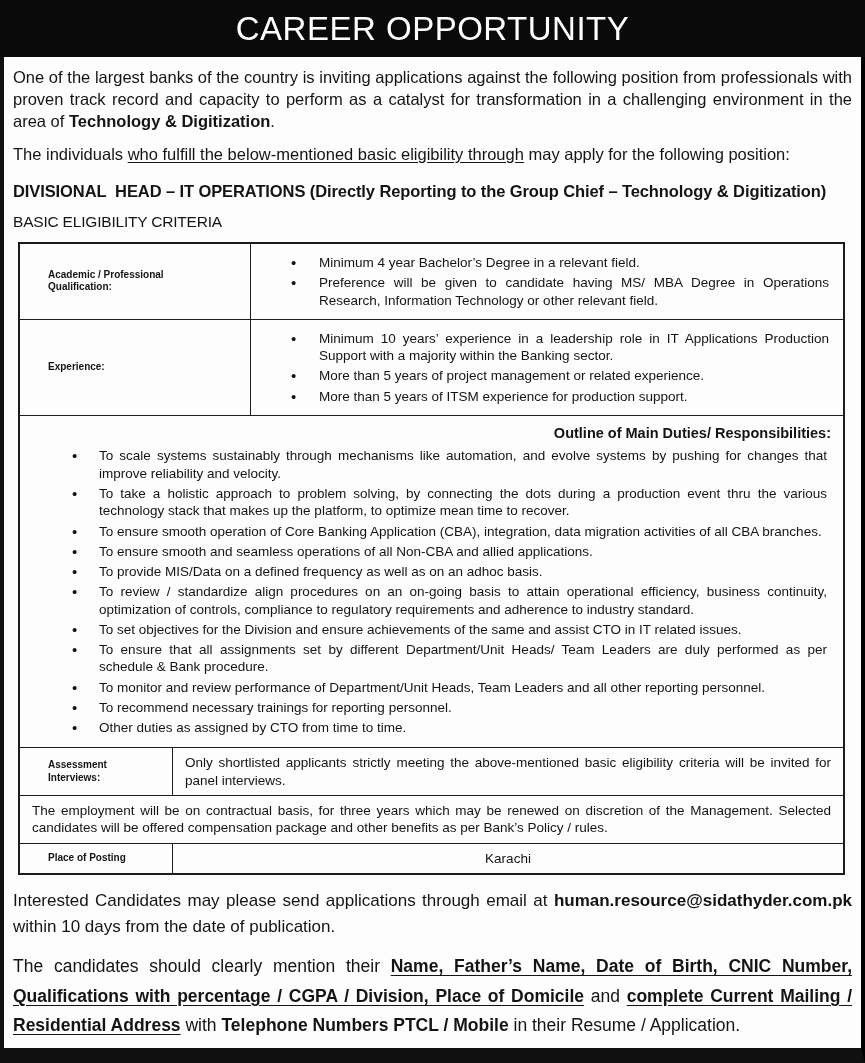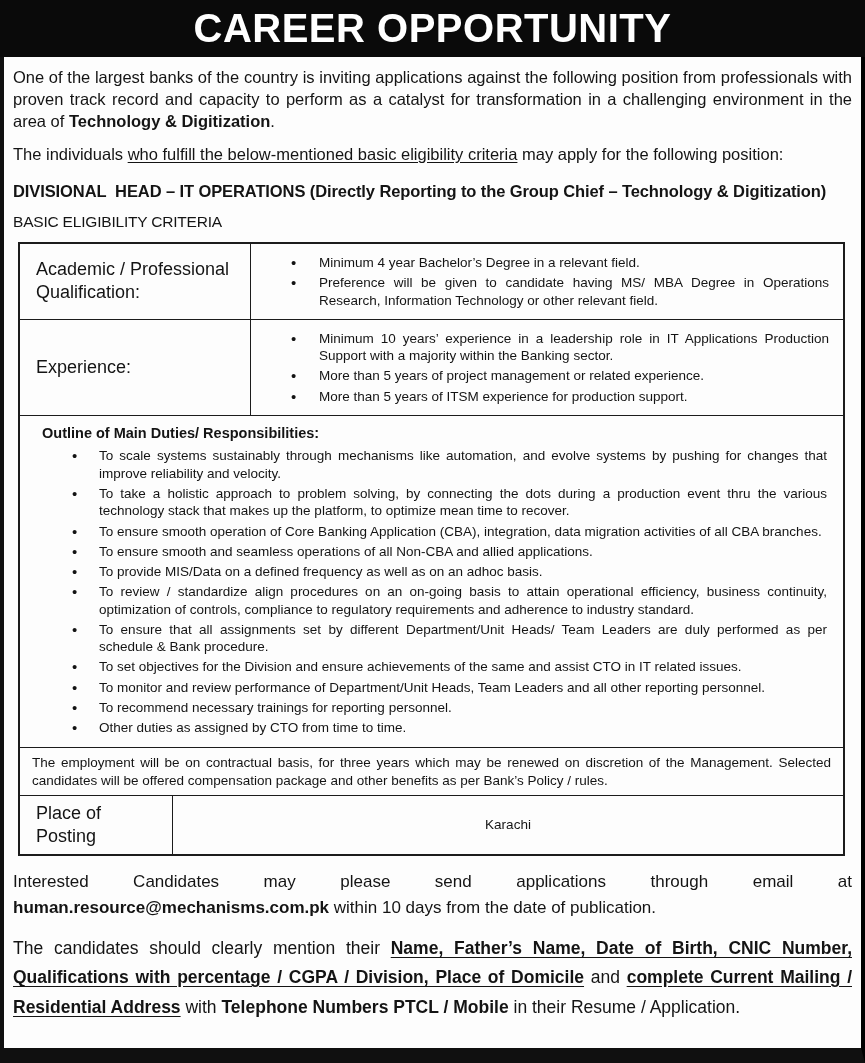--- a/index.html
+++ b/index.html
@@ -1,45 +1,45 @@
 <!DOCTYPE html>
 <html><head>
 <meta charset="utf-8">
 <style>
   html,body { margin:0; padding:0; background:#ffffff; }
   body { font-family:"Liberation Sans", sans-serif; color:#141414; }
   .page { width:865px; height:1063px; box-sizing:border-box; display:flex; flex-direction:column; background:#fdfdfd; overflow:hidden; }
 
   .title-band { height:57px; background:#0a0a0a; display:flex; align-items:center; justify-content:center; flex:none; }
-  .title-band h1 { margin:0; color:#ffffff; font-size:40px; font-weight:bold; letter-spacing:0.5px; white-space:nowrap; }
+  .title-band h1 { margin:0; color:#ffffff; font-size:33px; font-weight:normal; letter-spacing:0.5px; white-space:nowrap; }
 
   .ad-body { flex:1; border-left:4px solid #101010; border-right:4px solid #000000; border-bottom:15px solid #101010; box-sizing:border-box; padding:10px 6px 0 6px; overflow:hidden; position:relative; }
 
   p.body-text { font-size:16.5px; line-height:1.32; margin:0 3px 12px 3px; text-align:justify; }
   p.one-line { text-align:left; }
   .u { text-decoration:underline; text-underline-offset:2px; }
   b, .b { font-weight:bold; }
 
   h2.position { font-size:16.5px; font-weight:bold; margin:16px 3px 8px 3px; white-space:pre-wrap; letter-spacing:-0.1px; }
   .criteria-heading { font-size:15.5px; margin:12px 3px 11px 3px; letter-spacing:-0.2px; }
 
   .jobtable { margin:0 10px 0 8px; border:2px solid #1c1c1c; font-size:13.5px; line-height:1.28; }
   .trow { display:flex; border-top:1.5px solid #1c1c1c; }
   .trow:first-child { border-top:none; }
-  .tlabel { width:231px; flex:none; box-sizing:border-box; border-right:1.5px solid #1c1c1c; font-weight:normal; font-size:18px; padding:6px 16px; display:flex; align-items:center; }
+  .tlabel { width:231px; flex:none; box-sizing:border-box; border-right:1.5px solid #1c1c1c; font-weight:bold; font-size:10px; padding:6px 28px; display:flex; align-items:center; }
   .tlabel.narrow { width:153px; }
   .tcell { flex:1; padding:4px 10px 4px 2px; box-sizing:border-box; display:flex; flex-direction:column; justify-content:center;align-items:center; }
   .tcell.plain { padding:6px 12px; text-align:justify; }
 
   ul.bullets { margin:3px 0; padding:0 4px 0 38px; list-style:none; }
   ul.bullets li { position:relative; padding-left:28px; margin:3px 0; text-align:justify; }
   ul.bullets li::before { content:"\2022"; position:absolute; left:0; top:-1px; font-size:15px; }
 
   .duties { padding:6px 12px 8px 10px; }
-  .duties h3 { margin:2px 0 5px 12px; font-size:14.5px; }
+  .duties h3 { margin:2px 0 5px 0; font-size:14.5px;text-align:right; }
   .duties ul.bullets { padding-left:42px; }
   .duties ul.bullets li { padding-left:27px; }
 
   .footer-block { margin-top:13px; }
   p.apply { font-size:17px; line-height:1.55; margin:0 3px 12px 3px; text-align:justify; }
   p.mention { font-size:17.5px; line-height:1.68; margin:0 3px 10px 3px; text-align:justify; }
   .bu { font-weight:bold; text-decoration:underline; text-underline-offset:3px; }
 </style>
 </head>
 <body>
@@ -47,21 +47,21 @@
 <div class="page">
 
   <div class="title-band">
     <h1>CAREER OPPORTUNITY</h1>
   </div>
 
   <div class="ad-body">
 
     <p class="body-text"><span>One of the largest banks of the country is inviting applications against the following position from professionals with proven track record and capacity to perform as a catalyst for transformation in a challenging environment in the area of </span><b>Technology &amp; Digitization</b><span>.</span></p>
 
-    <p class="body-text one-line"><span>The individuals </span><span class="u">who fulfill the below-mentioned basic eligibility criteria</span><span> may apply for the following position:</span></p>
+    <p class="body-text one-line"><span>The individuals </span><span class="u">who fulfill the below-mentioned basic eligibility through</span><span> may apply for the following position:</span></p>
 
     <h2 class="position">DIVISIONAL  HEAD – IT OPERATIONS (Directly Reporting to the Group Chief – Technology &amp; Digitization)</h2>
     <div class="criteria-heading">BASIC ELIGIBILITY CRITERIA</div>
 
     <div class="jobtable">
 
       <div class="trow">
         <div class="tlabel">Academic / Professional Qualification:</div>
         <div class="tcell">
           <ul class="bullets">
@@ -85,42 +85,46 @@
       <div class="trow">
         <div class="duties">
           <h3>Outline of Main Duties/ Responsibilities:</h3>
           <ul class="bullets">
               <li>To scale systems sustainably through mechanisms like automation, and evolve systems by pushing for changes that improve reliability and velocity.</li>
               <li>To take a holistic approach to problem solving, by connecting the dots during a production event thru the various technology stack that makes up the platform, to optimize mean time to recover.</li>
               <li>To ensure smooth operation of Core Banking Application (CBA), integration, data migration activities of all CBA branches.</li>
               <li>To ensure smooth and seamless operations of all Non-CBA and allied applications.</li>
               <li>To provide MIS/Data on a defined frequency as well as on an adhoc basis.</li>
               <li>To review / standardize align procedures on an on-going basis to attain operational efficiency, business continuity, optimization of controls, compliance to regulatory requirements and adherence to industry standard.</li>
+              <li>To set objectives for the Division and ensure achievements of the same and assist CTO in IT related issues.</li>
               <li>To ensure that all assignments set by different Department/Unit Heads/ Team Leaders are duly performed as per schedule &amp; Bank procedure.</li>
-              <li>To set objectives for the Division and ensure achievements of the same and assist CTO in IT related issues.</li>
               <li>To monitor and review performance of Department/Unit Heads, Team Leaders and all other reporting personnel.</li>
               <li>To recommend necessary trainings for reporting personnel.</li>
               <li>Other duties as assigned by CTO from time to time.</li>
             </ul>
         </div>
       </div>
 
+      <div class="trow">
+        <div class="tlabel narrow">Assessment Interviews:</div>
+        <div class="tcell plain">Only shortlisted applicants strictly meeting the above-mentioned basic eligibility criteria will be invited for panel interviews.</div>
+      </div>
 
       <div class="trow">
         <div class="tcell plain">The employment will be on contractual basis, for three years which may be renewed on discretion of the Management. Selected candidates will be offered compensation package and other benefits as per Bank’s Policy / rules.</div>
       </div>
 
       <div class="trow">
         <div class="tlabel narrow">Place of Posting</div>
         <div class="tcell plain">Karachi</div>
       </div>
 
     </div>
 
     <div class="footer-block">
 
-      <p class="apply"><span>Interested Candidates may please send applications through email at </span><b>human.resource@mechanisms.com.pk</b><span> within 10 days from the date of publication.</span></p>
+      <p class="apply"><span>Interested Candidates may please send applications through email at </span><b>human.resource@sidathyder.com.pk</b><span> within 10 days from the date of publication.</span></p>
 
       <p class="mention"><span>The candidates should clearly mention their </span><span class="bu">Name, Father’s Name, Date of Birth, CNIC Number, Qualifications with percentage / CGPA / Division, Place of Domicile</span><span> and </span><span class="bu">complete Current Mailing / Residential Address</span><span> with </span><b>Telephone Numbers PTCL / Mobile</b><span> in their Resume / Application.</span></p>
 
     </div>
   </div>
 </div>
 
 </body></html>

